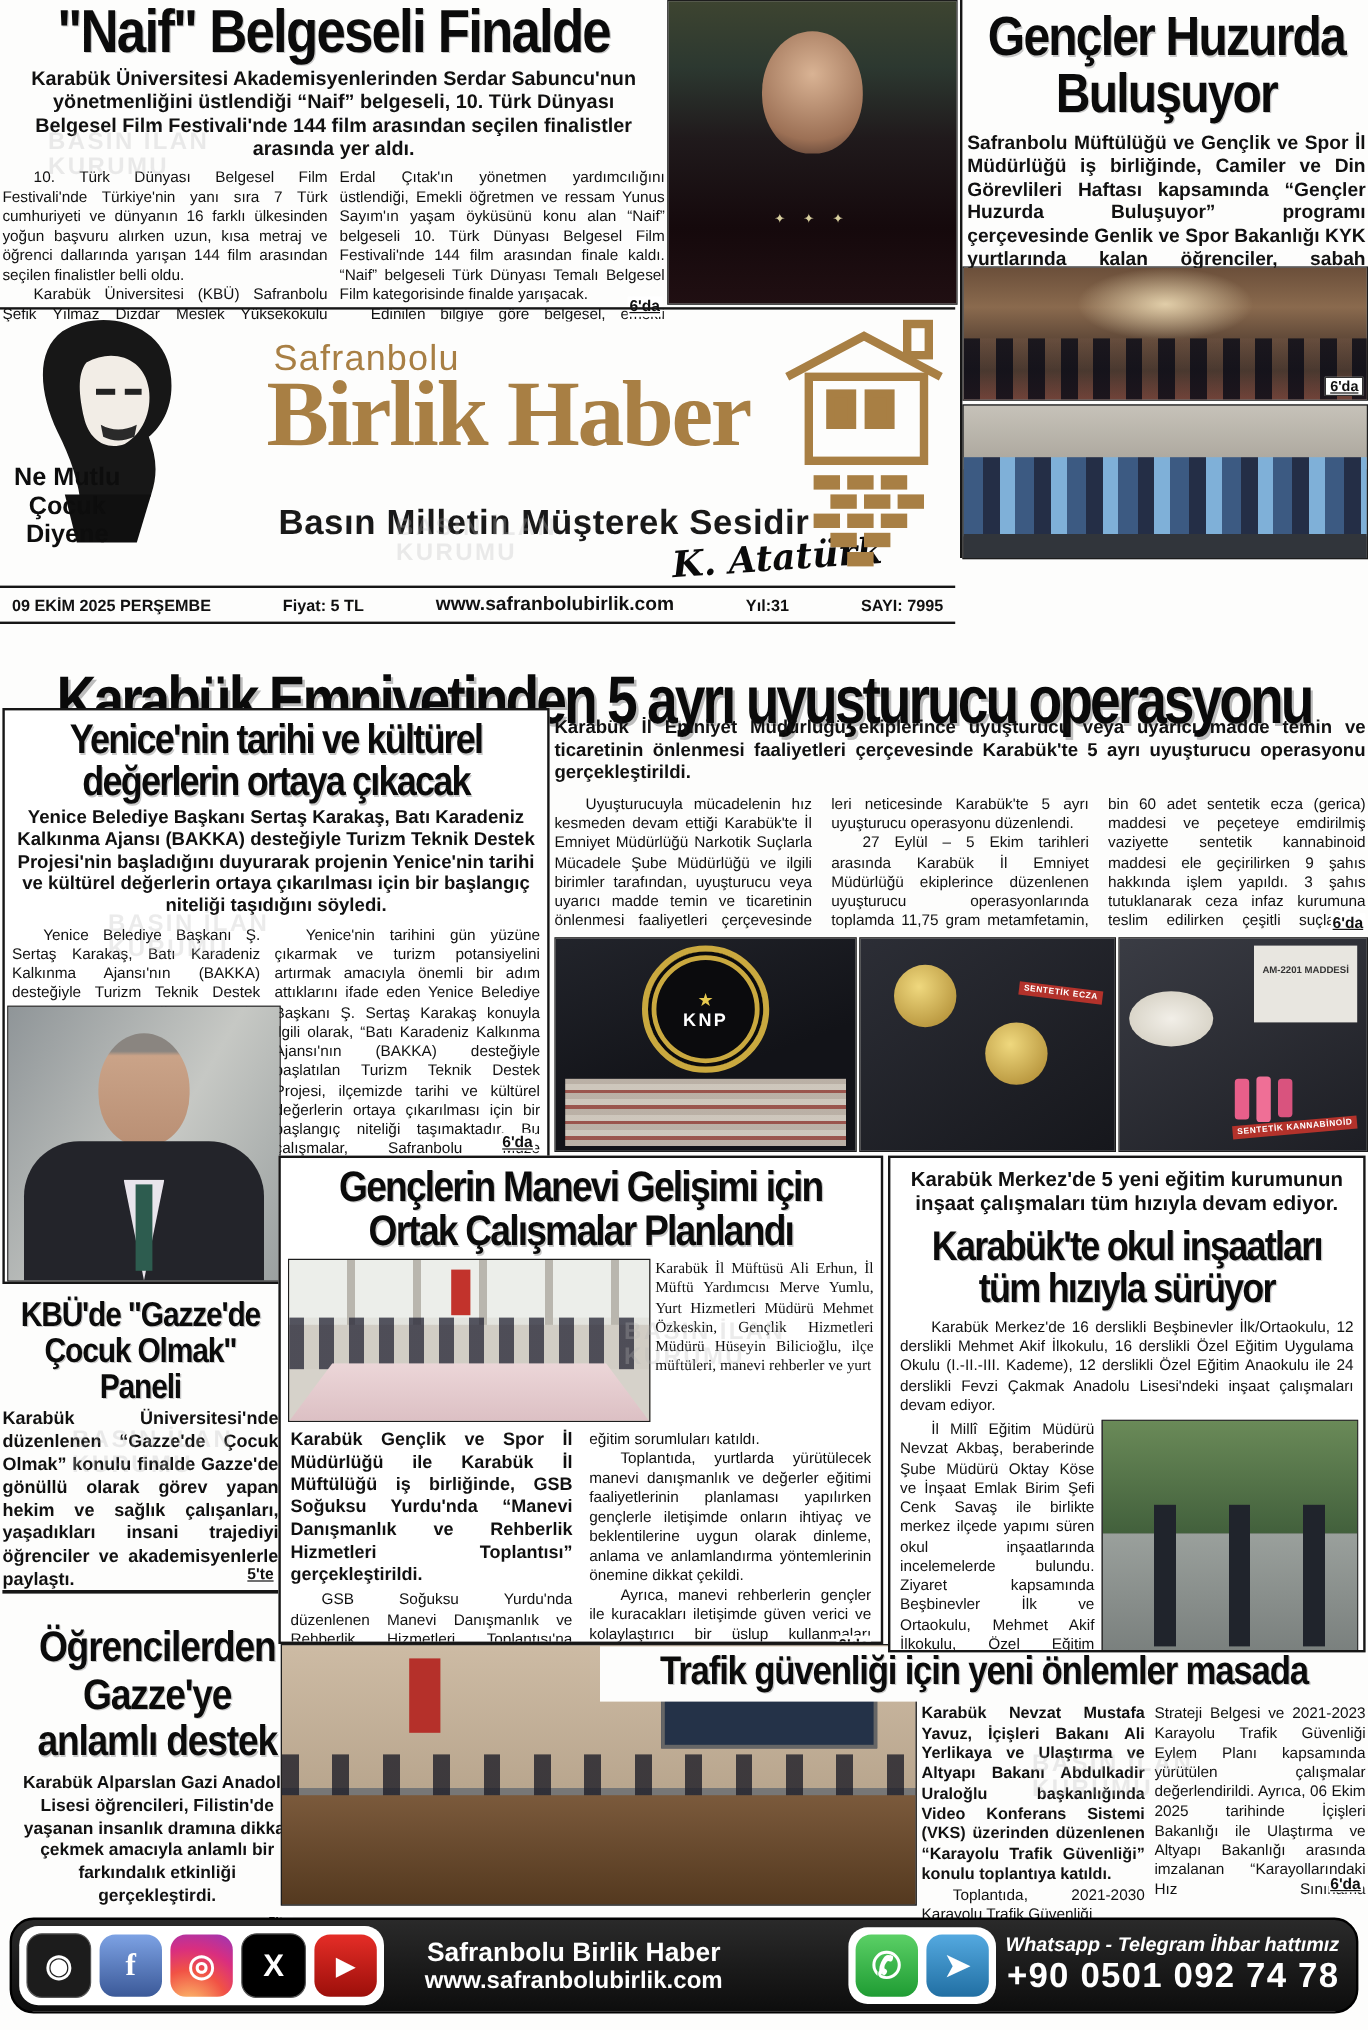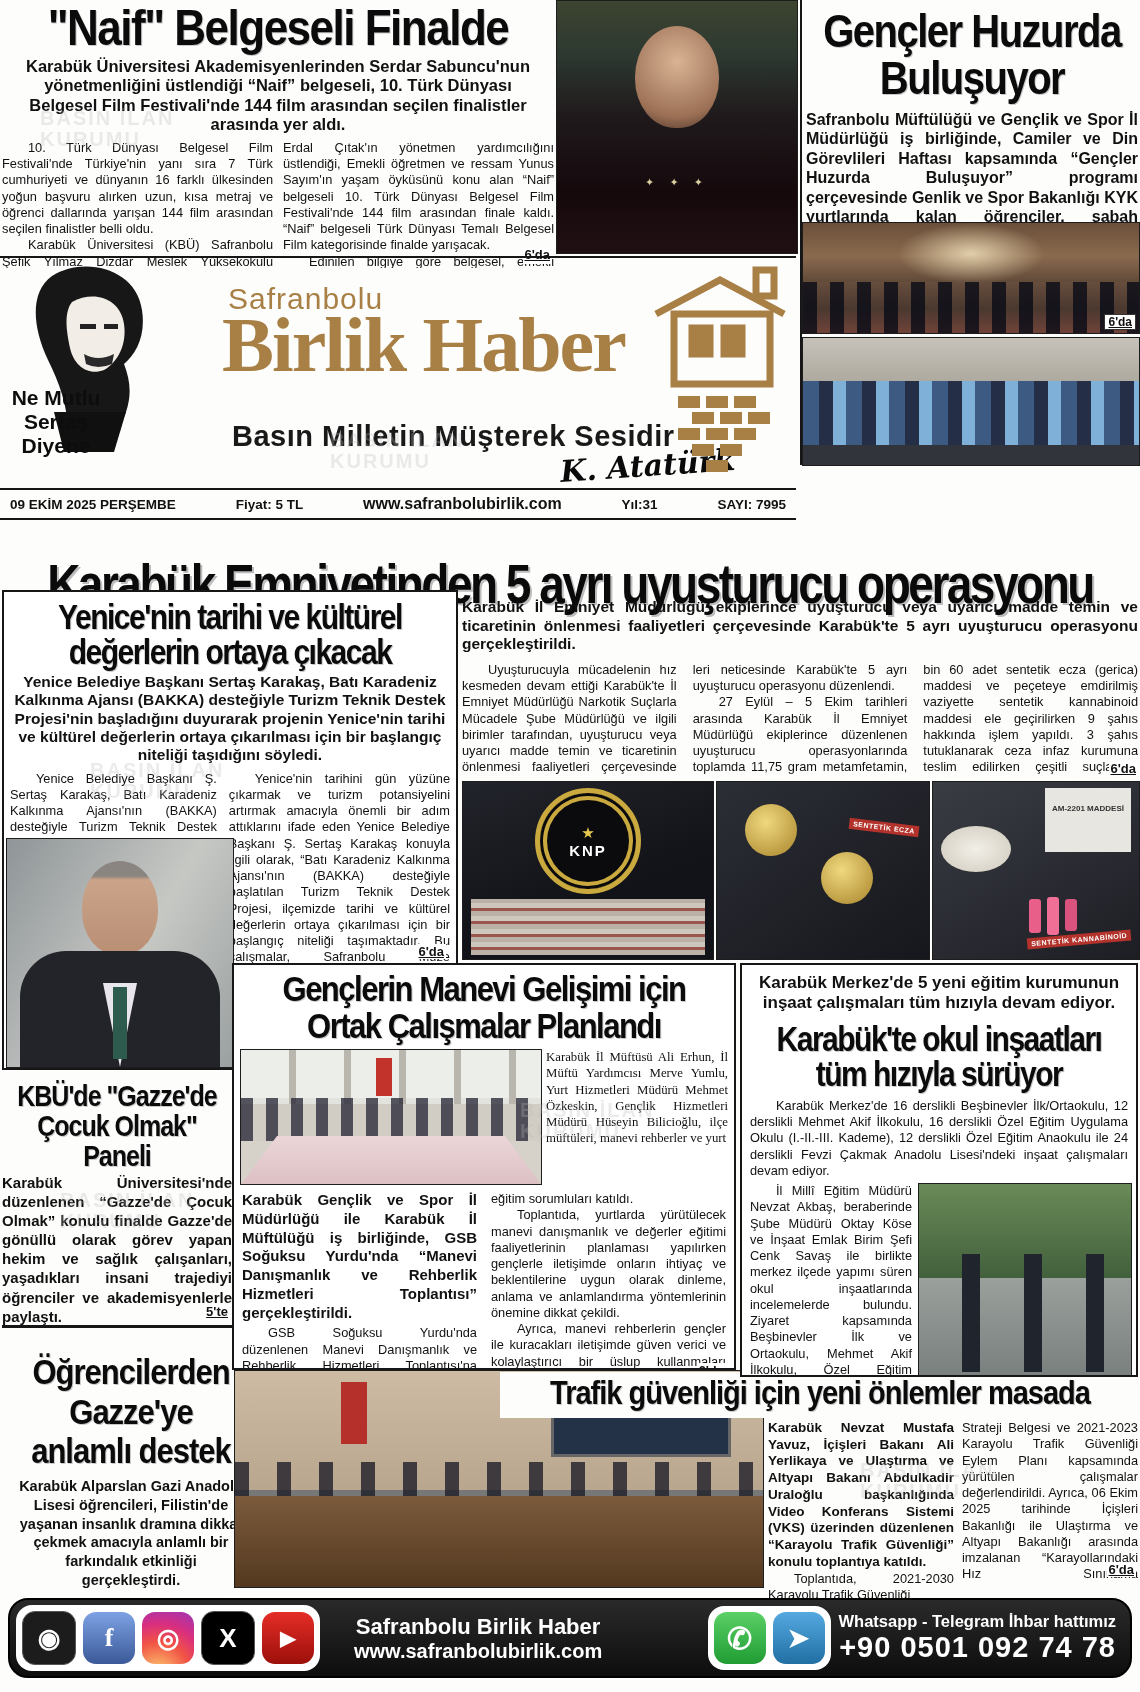--- a/index.html
+++ b/index.html
@@ -60,21 +60,21 @@
   .ic-fb{background:linear-gradient(#7da2e4,#3b5998);}
   .ic-ig{background:radial-gradient(circle at 30% 120%,#fed373,#f15245 45%,#d92e7f 70%,#9b36b7);}
   .ic-x{background:#000;border:1px solid #555;}
   .ic-yt{background:linear-gradient(#e52d27,#9c0f0a);font-size:20px;}
   .ic-wa{background:linear-gradient(#5bd066,#1f9c33);font-size:30px;}
   .ic-tg{background:linear-gradient(#54a9e0,#216fa3);}
   .f-brand{color:#fff;text-align:center;margin-left:34px;font-weight:bold;}
   .f-brand .l1{font-size:22px;}
   .f-brand .l2{font-size:20px;}
   .f-hot{color:#fff;text-align:right;margin:0 14px 0 8px;font-weight:bold;}
-  .f-hot .l1{font-size:16.5px;}
+  .f-hot .l1{font-size:16.5px;font-style:italic;}
   .f-hot .l2{font-size:29px;letter-spacing:1px;}
 </style>
 </head>
 <body>
 
 <div class="page">
 
   <div class="watermark" style="left:40px;top:108px;">
       <div>BASIN İLAN</div>
       <div>KURUMU</div>
@@ -141,21 +141,21 @@
   <svg class="abs" style="left:14px;top:262px;" width="150" height="192" viewBox="0 0 150 192">
     <path d="M38 14 C70 -6 122 6 128 48 C132 74 122 92 110 102 C116 118 118 132 112 150 L96 188 L52 188 C58 156 48 126 34 98 C18 64 16 30 38 14 Z" fill="#171717"></path>
     <path d="M58 40 C80 28 106 36 110 62 C113 82 104 100 90 108 C74 114 60 104 56 86 C52 68 50 50 58 40 Z" fill="#f2ede6"></path>
     <rect x="66" y="62" width="16" height="5" fill="#222"></rect>
     <rect x="90" y="62" width="14" height="5" fill="#222"></rect>
     <path d="M70 92 Q84 100 100 92 L98 102 Q84 108 72 102 Z" fill="#2a2a2a"></path>
     <path d="M40 150 L112 150 L100 190 L50 190 Z" fill="#101010"></path>
   </svg>
   <div class="motto">
     <div>Ne Mutlu</div>
-    <div>Sertaş</div>
+    <div>Çocuk</div>
     <div>Diyene</div>
   </div>
   <div class="brand-city">Safranbolu</div>
   <div class="brand-title">Birlik Haber</div>
   <div class="brand-slogan">Basın Milletin Müşterek Sesidir</div>
   <div class="signature">K. Atatürk</div>
   <svg class="abs" style="left:648px;top:262px;" width="145" height="222" viewBox="0 0 145 222">
     <g stroke="#a87f44" stroke-width="7" fill="none">
       <rect x="108" y="8" width="18" height="26"></rect>
       <path d="M8 52 L72 18 L136 52"></path>

